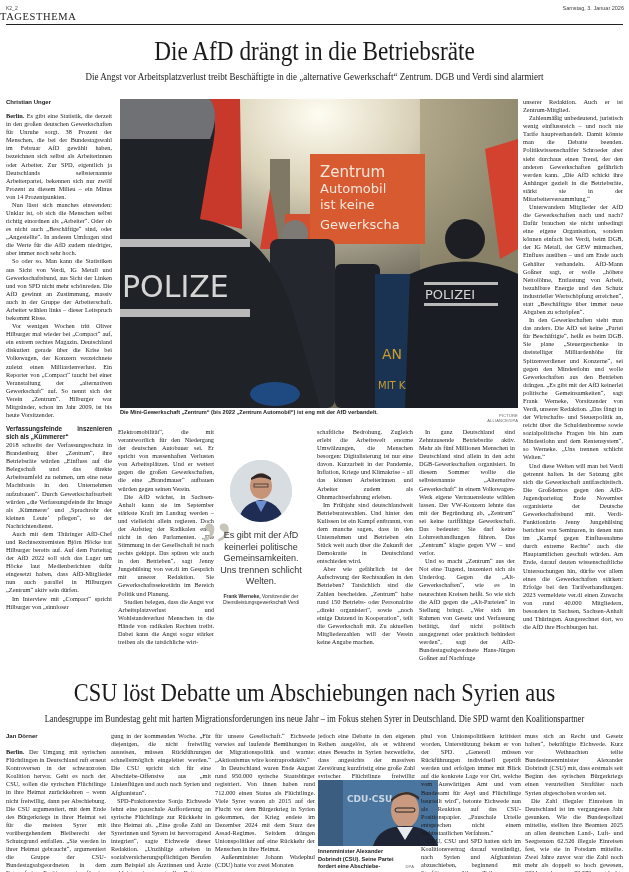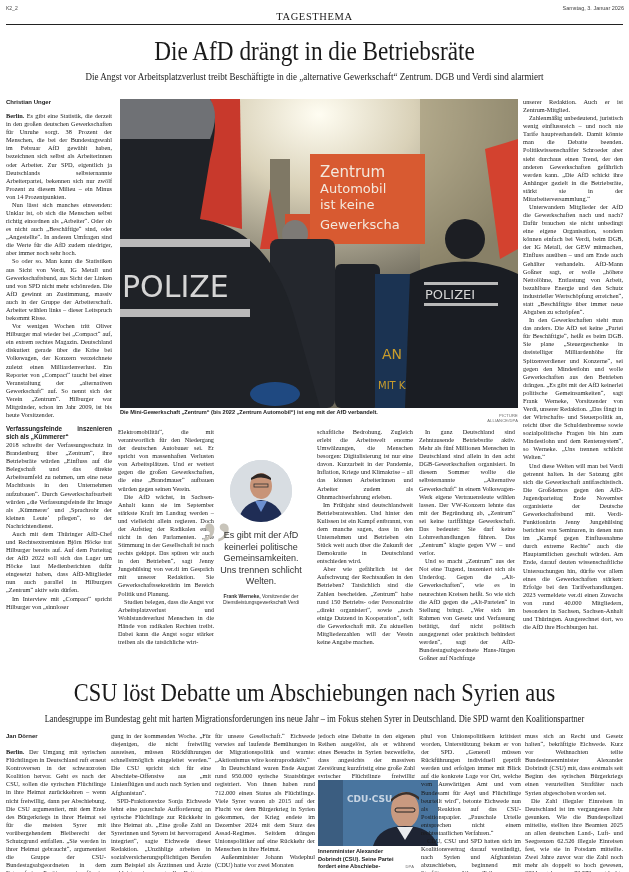--- a/index.html
+++ b/index.html
@@ -1,20 +1,20 @@
 <!DOCTYPE html>
 <html><head>
 <meta charset="utf-8">
 <style>
   html,body{margin:0;padding:0;background:#fff;}
   body{width:629px;height:872px;position:relative;overflow:hidden;color:#1a1a1a;font-family:"Liberation Serif","DejaVu Serif",serif;}
   .abs{position:absolute;}
   .pageid{left:6px;top:5px;font-family:"Liberation Sans",sans-serif;font-size:5px;color:#444;}
   .date{right:5px;top:5px;font-family:"Liberation Sans",sans-serif;font-size:5.5px;color:#444;}
-  .rubric{left:0;width:629px;top:11px;text-align:center;font-size:10.5px;letter-spacing:0.6px;font-weight:normal;}
+  .rubric{left:0;width:629px;top:11px;font-size:10.5px;letter-spacing:0.6px;font-weight:normal;}
   .topline{left:6px;right:6px;top:24px;border-top:1px solid #222;height:0;}
   .h1{left:0;width:629px;top:36px;text-align:center;font-size:27px;line-height:30px;font-family:"Liberation Serif",serif;transform:scaleX(0.86);transform-origin:center;}
   .sub{left:0;width:629px;top:71px;text-align:center;font-size:10px;line-height:12px;transform:scaleX(0.9);transform-origin:center;}
   .col{font-size:6.3px;line-height:8.08px;text-align:justify;hyphens:auto;}
   .col p{margin:0;text-indent:6px;}
   .col p.first{text-indent:0;}
   .author{font-family:"Liberation Sans",sans-serif;font-weight:bold;font-size:6px;margin-bottom:6px;}
   .dateline{font-weight:bold;}
   .subhead{font-family:"Liberation Sans",sans-serif;font-weight:bold;font-size:6.3px;line-height:8px;margin:6px 0 0 0;}
   .photo{left:120px;top:99px;width:398px;height:309px;overflow:hidden;background:#e5e5e5;}

